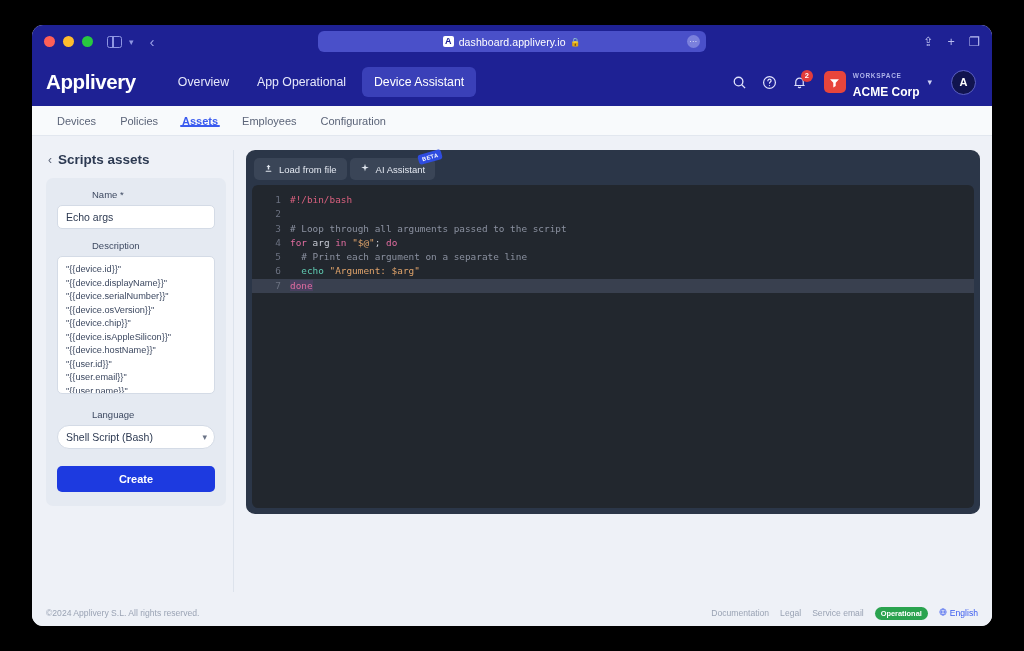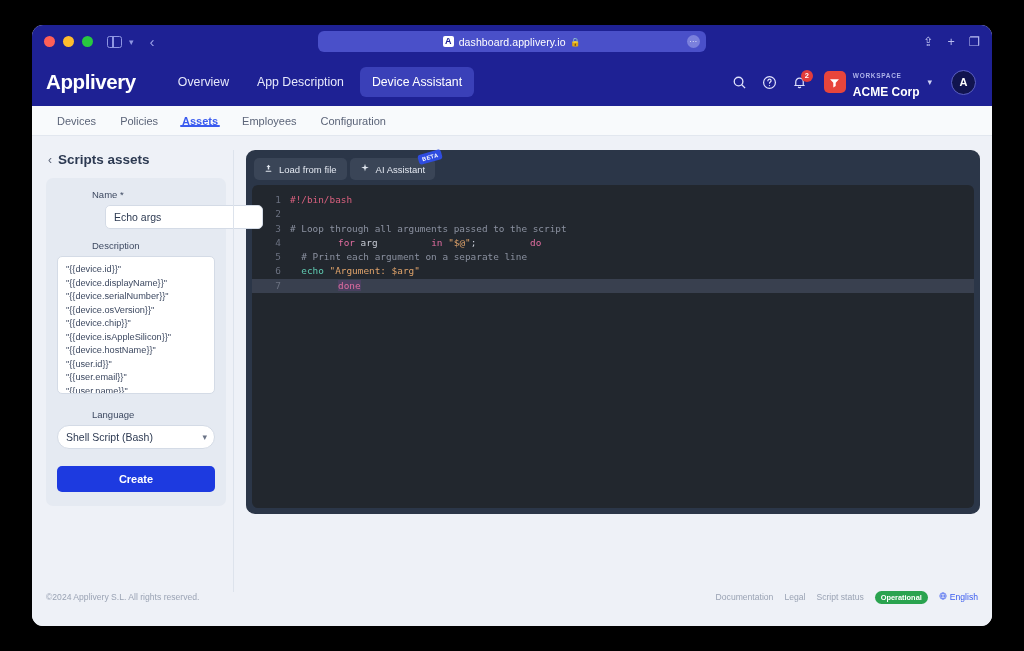--- a/index.html
+++ b/index.html
@@ -150,21 +150,21 @@
   }
   .crumb-chev { font-size: 12px; color: #5b6478; font-weight: 400; }
 
   .card {
     background: #e5eaf2; border-radius: 7px; padding: 11px 11px 14px;
   }
   .fld-label { font-size: 9.5px; color: #3d4961; margin-bottom: 5px; padding-left: 35px; }
   .txtin {
     width: 100%; background: #fff; border: 1px solid #d4dbe6; border-radius: 5px;
     padding: 5px 8px; font-size: 10.5px; color: #2d3a52;
-    font-family: "Liberation Sans", sans-serif; outline: none; margin-left: 48px;
+    font-family: "Liberation Sans", sans-serif; outline: none;
   }
   .txtarea {
     width: 100%; height: 138px; resize: none;
     background: #fff; border: 1px solid #d4dbe6; border-radius: 5px;
     padding: 6px 8px; font-size: 9.2px; line-height: 1.47; color: #3d4961;
     font-family: "Liberation Sans", sans-serif; outline: none;
     white-space: pre; overflow: hidden;
   }
   .gap { height: 11px; }
   .selwrap { position: relative; }
@@ -219,30 +219,30 @@
   .cline { display: flex; height: 14.3px; }
   .cline.active { background: #39404f; }
   .gut {
     width: 38px; flex: 0 0 38px; text-align: right; padding-right: 9px;
     color: #6b7180;
   }
   .csrc { white-space: pre; }
   .sel { background: #4a4060; }
 
   .tk-comment { color: #8b91a0; }
-  .tk-kw      { color: #e06c9f; margin-left: 48px; }
+  .tk-kw      { color: #e06c9f; }
   .tk-str     { color: #e0a36a; }
   .tk-fn      { color: #5fc9b0; }
   .tk-var     { color: #c8ccd6; }
   .tk-punc    { color: #c8ccd6; }
   .tk-shebang { color: #d9607e; }
 
   
   .footer {
-    position: absolute; left: 0; right: 0; bottom: 16px; height: 26px;
+    position: absolute; left: 0; right: 0; bottom: 0; height: 26px;
     display: flex; align-items: center; padding: 0 14px;
     font-size: 8.6px; color: #9aa3b4;
   }
   .foot-right { margin-left: auto; display: flex; align-items: center; gap: 11px; }
   .pill-op {
     background: #2aa34f; color: #fff; font-size: 7.4px; font-weight: 700;
     padding: 2px 6px; border-radius: 9px;
   }
   .lang-link { color: #3a5bef; display: flex; align-items: flex-start; gap: 3px; }
 </style>
@@ -276,21 +276,21 @@
       <span>❐</span>
     </div>
   </div>
 
   <div class="appbar">
     <div class="logo">
       <span>Applivery</span>
     </div>
     <div class="nav">
       <div class="nav-item">Overview</div>
-      <div class="nav-item">App Description</div>
+      <div class="nav-item">App Operational</div>
       <div class="nav-item active">Device Assistant</div>
     </div>
 
     <div class="appbar-right">
       <span class="hicon">
         <svg width="15" height="15" viewBox="0 0 16 16" fill="none" stroke="#dfe1fb" stroke-width="1.4">
           <circle cx="7" cy="7" r="4.6"></circle>
             <line x1="10.4" y1="10.4" x2="14" y2="14"></line>
         </svg>
       </span>
@@ -437,21 +437,21 @@
           </div>
         </div>
       </div>
     </div>
 
     <div class="footer">
       <span>©2024 Applivery S.L. All rights reserved.</span>
       <span class="foot-right">
         <span>Documentation</span>
         <span>Legal</span>
-        <span>Script status</span>
+        <span>Service email</span>
         <span class="pill-op">Operational</span>
         <span class="lang-link">
           <span>
             <svg width="8" height="8" viewBox="0 0 16 16" fill="none" stroke="#3a5bef" stroke-width="1.3">
               <circle cx="8" cy="8" r="6.4"></circle>
                 <ellipse cx="8" cy="8" rx="2.8" ry="6.4"></ellipse>
                 <line x1="1.6" y1="8" x2="14.4" y2="8"></line>
             </svg>
           </span>
           <span>English</span>

